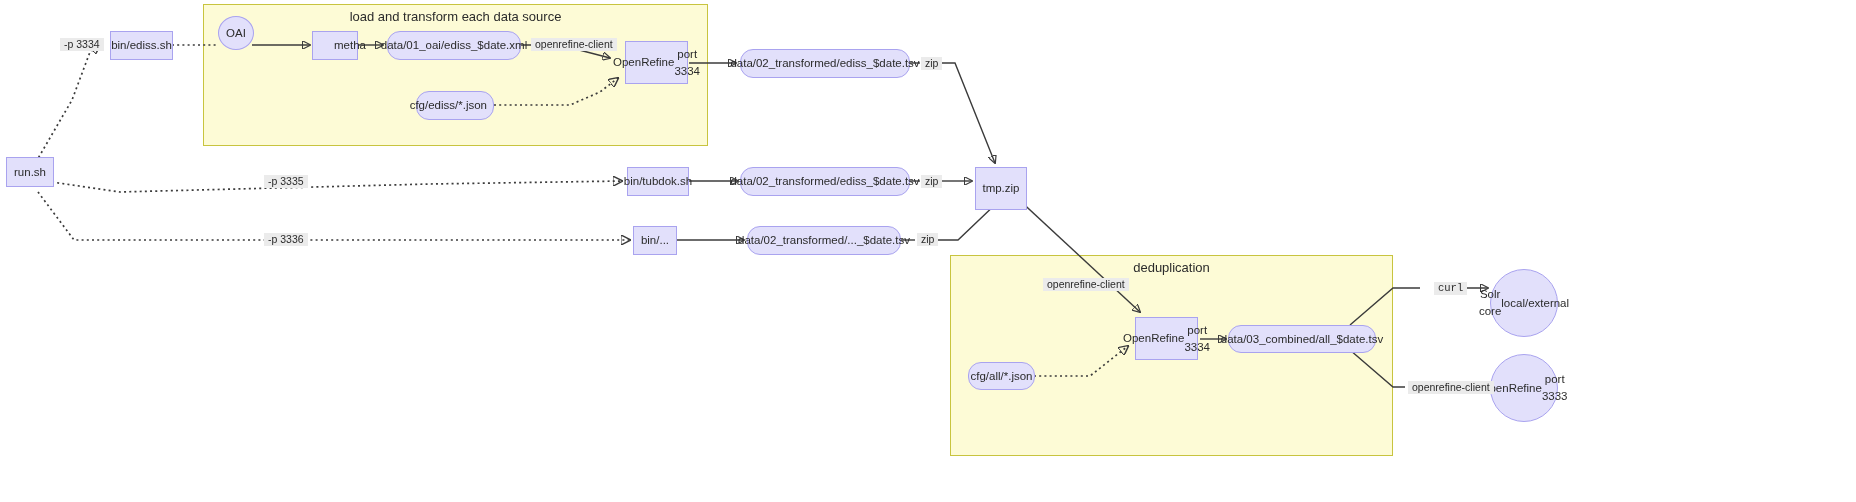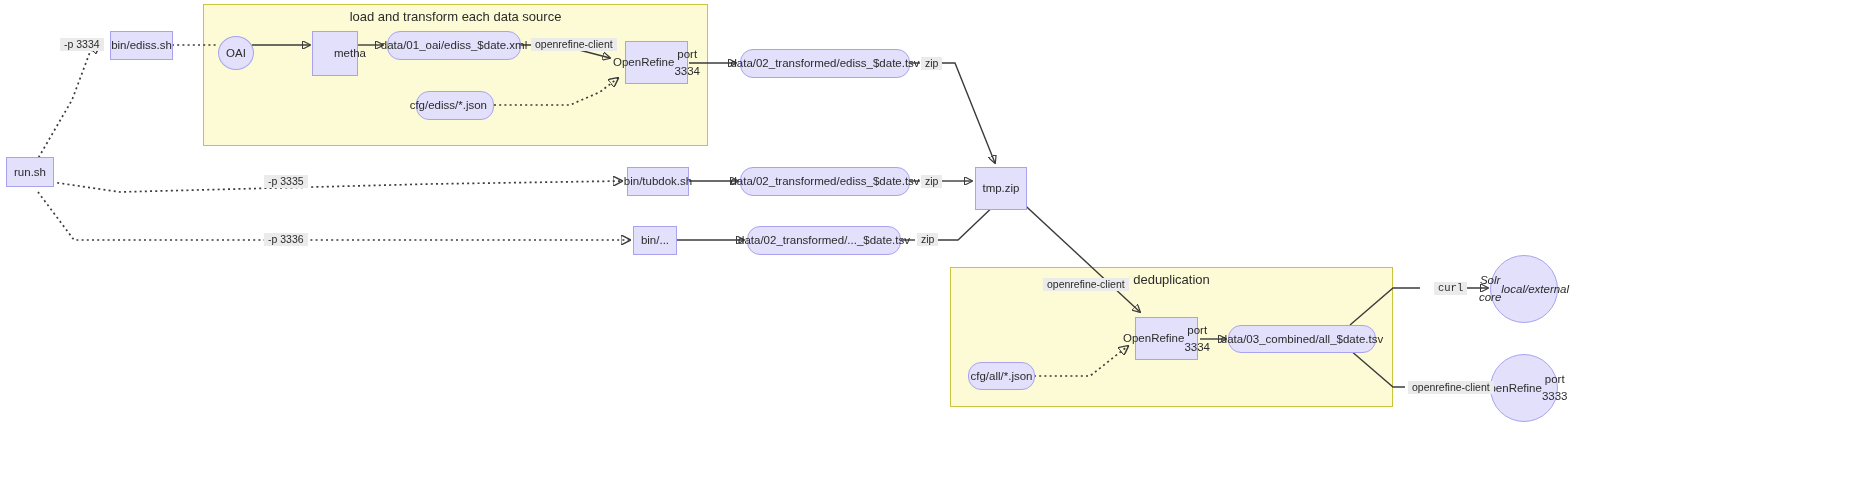--- a/index.html
+++ b/index.html
@@ -79,21 +79,21 @@
 </style>
 </head>
 <body>
 
 <div id="stage">
 
   <div class="cluster" style="left:203px;top:4px;width:505px;height:142px;">
     <div class="cluster-label">load and transform each data source</div>
   </div>
 
-  <div class="cluster" style="left:950px;top:267px;width:443px;height:140px;text-decoration:underline;">
+  <div class="cluster" style="left:950px;top:255px;width:443px;height:201px;text-decoration:underline;">
     <div class="cluster-label">deduplication</div>
   </div>
 
   <svg class="edges" viewBox="0 0 1856 502">
     <defs>
       <marker id="arrow" viewBox="0 0 10 10" refX="9" refY="5" markerWidth="6" markerHeight="6" orient="auto-start-reverse">
         <path d="M 0 0 L 10 5 L 0 10 z" fill="#3b3b3b" stroke="none"></path>
       </marker>
     </defs>
 
@@ -142,25 +142,25 @@
   </svg>
 
   <div class="node" style="left:6px;top:157px;width:48px;height:30px;">
     <span>run.sh</span>
   </div>
 
   <div class="node" style="left:110px;top:31px;width:63px;height:29px;">
     <span>bin/ediss.sh</span>
   </div>
 
-  <div class="node ellipse" style="left:218px;top:36px;width:36px;height:34px;">
+  <div class="node ellipse" style="left:218px;top:16px;width:36px;height:34px;">
     <span>OAI</span>
   </div>
 
-  <div class="node" style="left:312px;top:31px;width:46px;height:45px;padding-left:36px;">
+  <div class="node" style="left:312px;top:31px;width:46px;height:29px;padding-left:36px;">
     <span>metha</span>
   </div>
 
   <div class="node rounded" style="left:387px;top:31px;width:134px;height:29px;">
     <span>data/01_oai/ediss_$date.xml</span>
   </div>
 
   <div class="node rounded" style="left:416px;top:91px;width:78px;height:29px;justify-content:flex-end;">
     <span>cfg/ediss/*.json</span>
   </div>
@@ -200,21 +200,21 @@
 
   <div class="node two-line" style="left:1135px;top:317px;width:63px;height:43px;">
     <span>OpenRefine</span>
     <span>port 3334</span>
   </div>
 
   <div class="node rounded" style="left:1228px;top:325px;width:148px;height:28px;">
     <span>data/03_combined/all_$date.tsv</span>
   </div>
 
-  <div class="node ellipse two-line" style="left:1490px;top:255px;width:68px;height:68px;font-style:italic;">
+  <div class="node ellipse two-line" style="left:1490px;top:269px;width:68px;height:68px;">
     <span>Solr core</span>
     <span>local/external</span>
   </div>
 
   <div class="node ellipse two-line" style="left:1490px;top:354px;width:68px;height:68px;">
     <span>OpenRefine</span>
     <span>port 3333</span>
   </div>
 
   <div class="elabel" style="left:60px;top:38px;">-p 3334</div>

